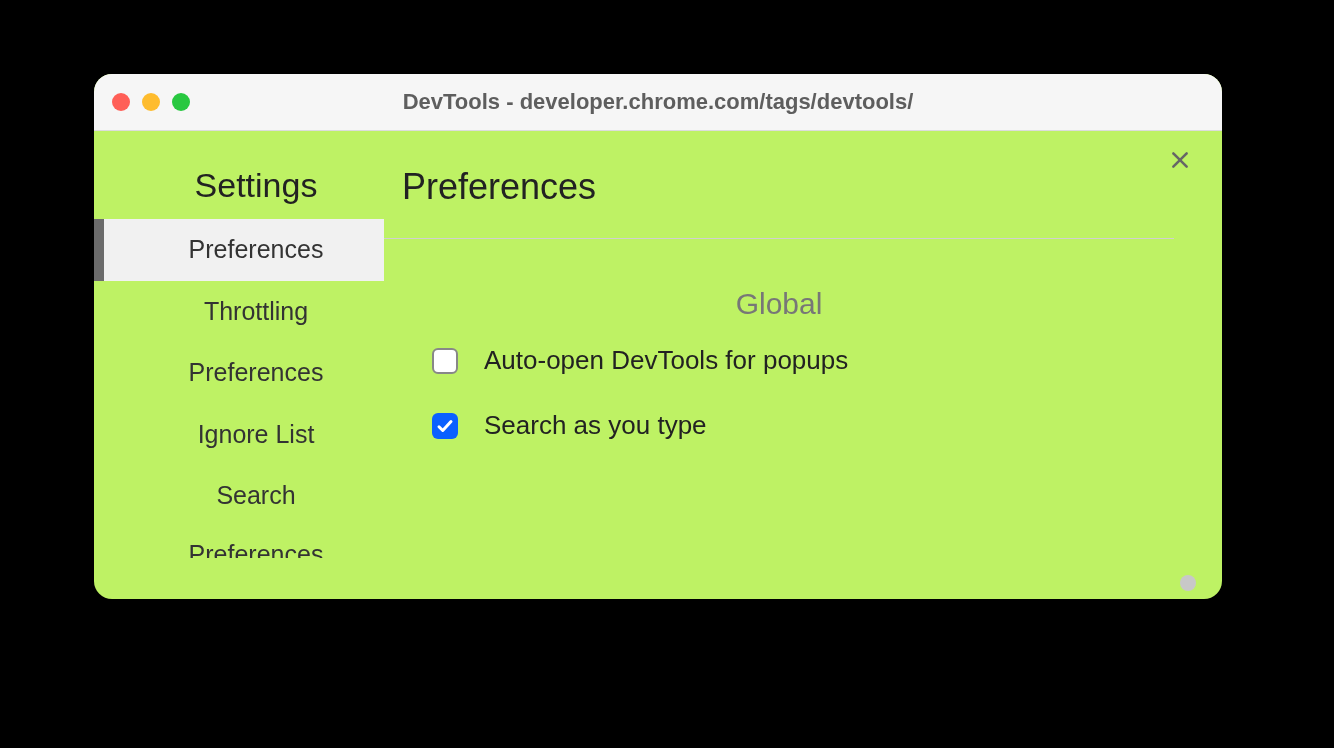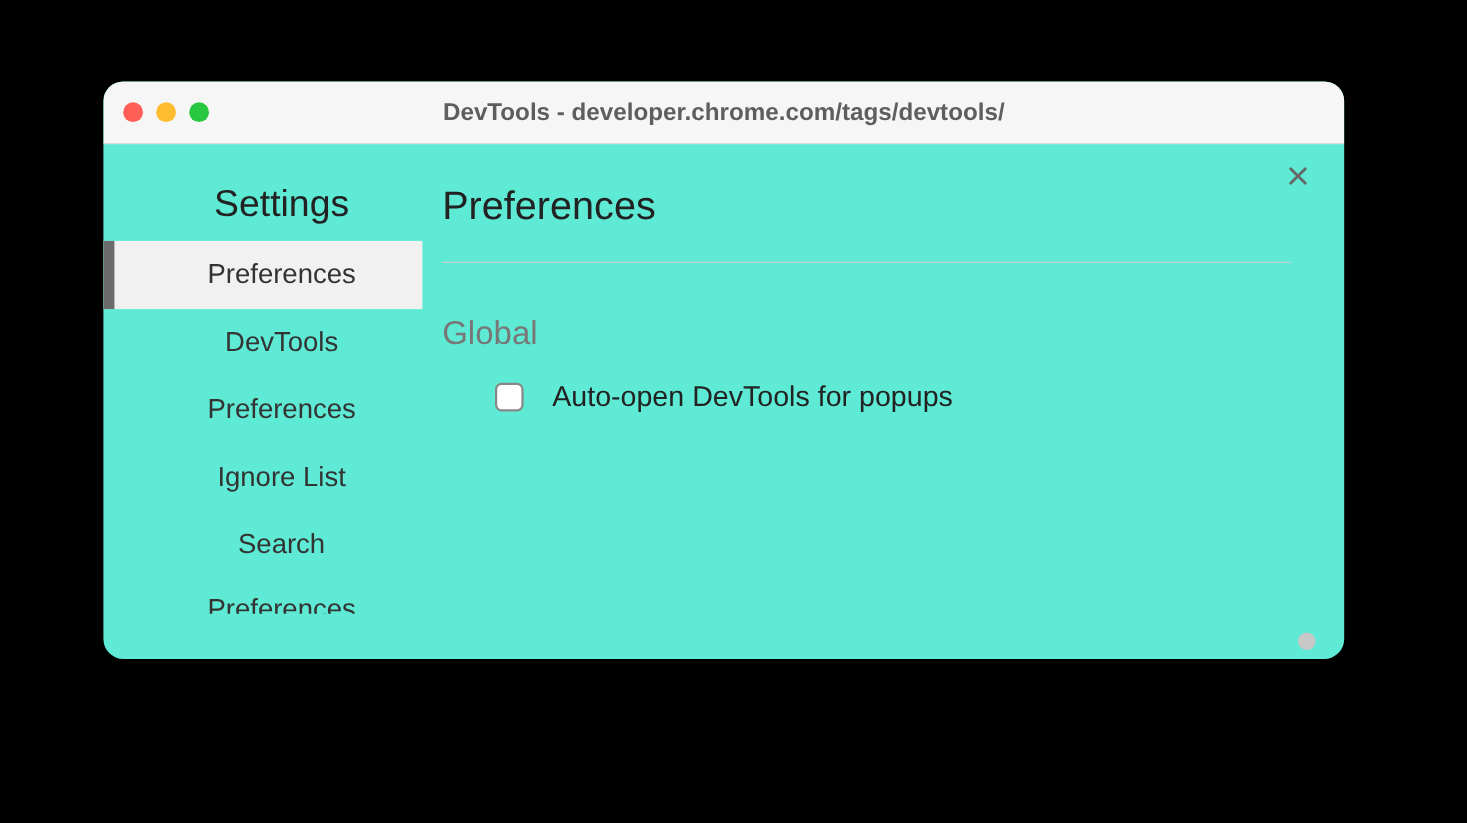--- a/index.html
+++ b/index.html
@@ -10,21 +10,21 @@
     background: #000;
     font-family: -apple-system, BlinkMacSystemFont, "Helvetica Neue", Arial, sans-serif;
     overflow: hidden;
   }
   .window {
     position: absolute;
     left: 94px;
     top: 74px;
     width: 1128px;
     height: 525px;
-    background: #5eead4;
+    background: #bef264;
     border-radius: 18px;
     box-shadow: 0 12px 40px rgba(0,0,0,0.5);
     overflow: hidden;
     display: flex;
     flex-direction: column;
   }
   .titlebar {
     height: 57px;
     background: #f6f6f6;
     border-bottom: 1px solid #dcdcdc;
@@ -118,24 +118,24 @@
     position: relative;
   }
   .main-title {
     font-size: 36px;
     font-weight: 400;
     color: #222;
     margin: 0 0 30px 18px;
   }
   .scroll-area {
     position: relative;
-    margin-left: 18px;
     margin-right: 48px;
     border-top: 1px solid #d0d0d0;
     height: 310px;
+    text-align: center;
   }
   .section-heading {
     font-size: 30px;
     color: #777;
     margin: 48px 0 24px 0;
   }
   .pref-row {
     display: flex;
     align-items: center;
     gap: 26px;
@@ -198,21 +198,21 @@
       </svg>
     </div>
 
     <div class="sidebar">
       <div class="sidebar-title">Settings</div>
 
       <div class="nav-item selected">
         <span>Preferences</span>
       </div>
       <div class="nav-item">
-        <span>DevTools</span>
+        <span>Throttling</span>
       </div>
       <div class="nav-item">
         <span>Preferences</span>
       </div>
       <div class="nav-item">
         <span>Ignore List</span>
       </div>
       <div class="nav-item">
         <span>Search</span>
       </div>
@@ -225,19 +225,27 @@
       <div class="main-title">Preferences</div>
 
       <div class="scroll-area">
         <div class="section-heading">Global</div>
 
         <div class="pref-row">
           <div class="checkbox unchecked"></div>
           <span class="pref-label">Auto-open DevTools for popups</span>
         </div>
 
+        <div class="pref-row">
+          <div class="checkbox checked">
+            <svg viewBox="0 0 24 24">
+              <polyline points="4,13 9,18 20,6" fill="none" stroke="#fff" stroke-width="4" stroke-linecap="round" stroke-linejoin="round"></polyline>
+            </svg>
+          </div>
+          <span class="pref-label">Search as you type</span>
+        </div>
       </div>
 
       <div class="scroll-thumb"></div>
     </div>
 
   </div>
 </div>
 
 </body></html>

